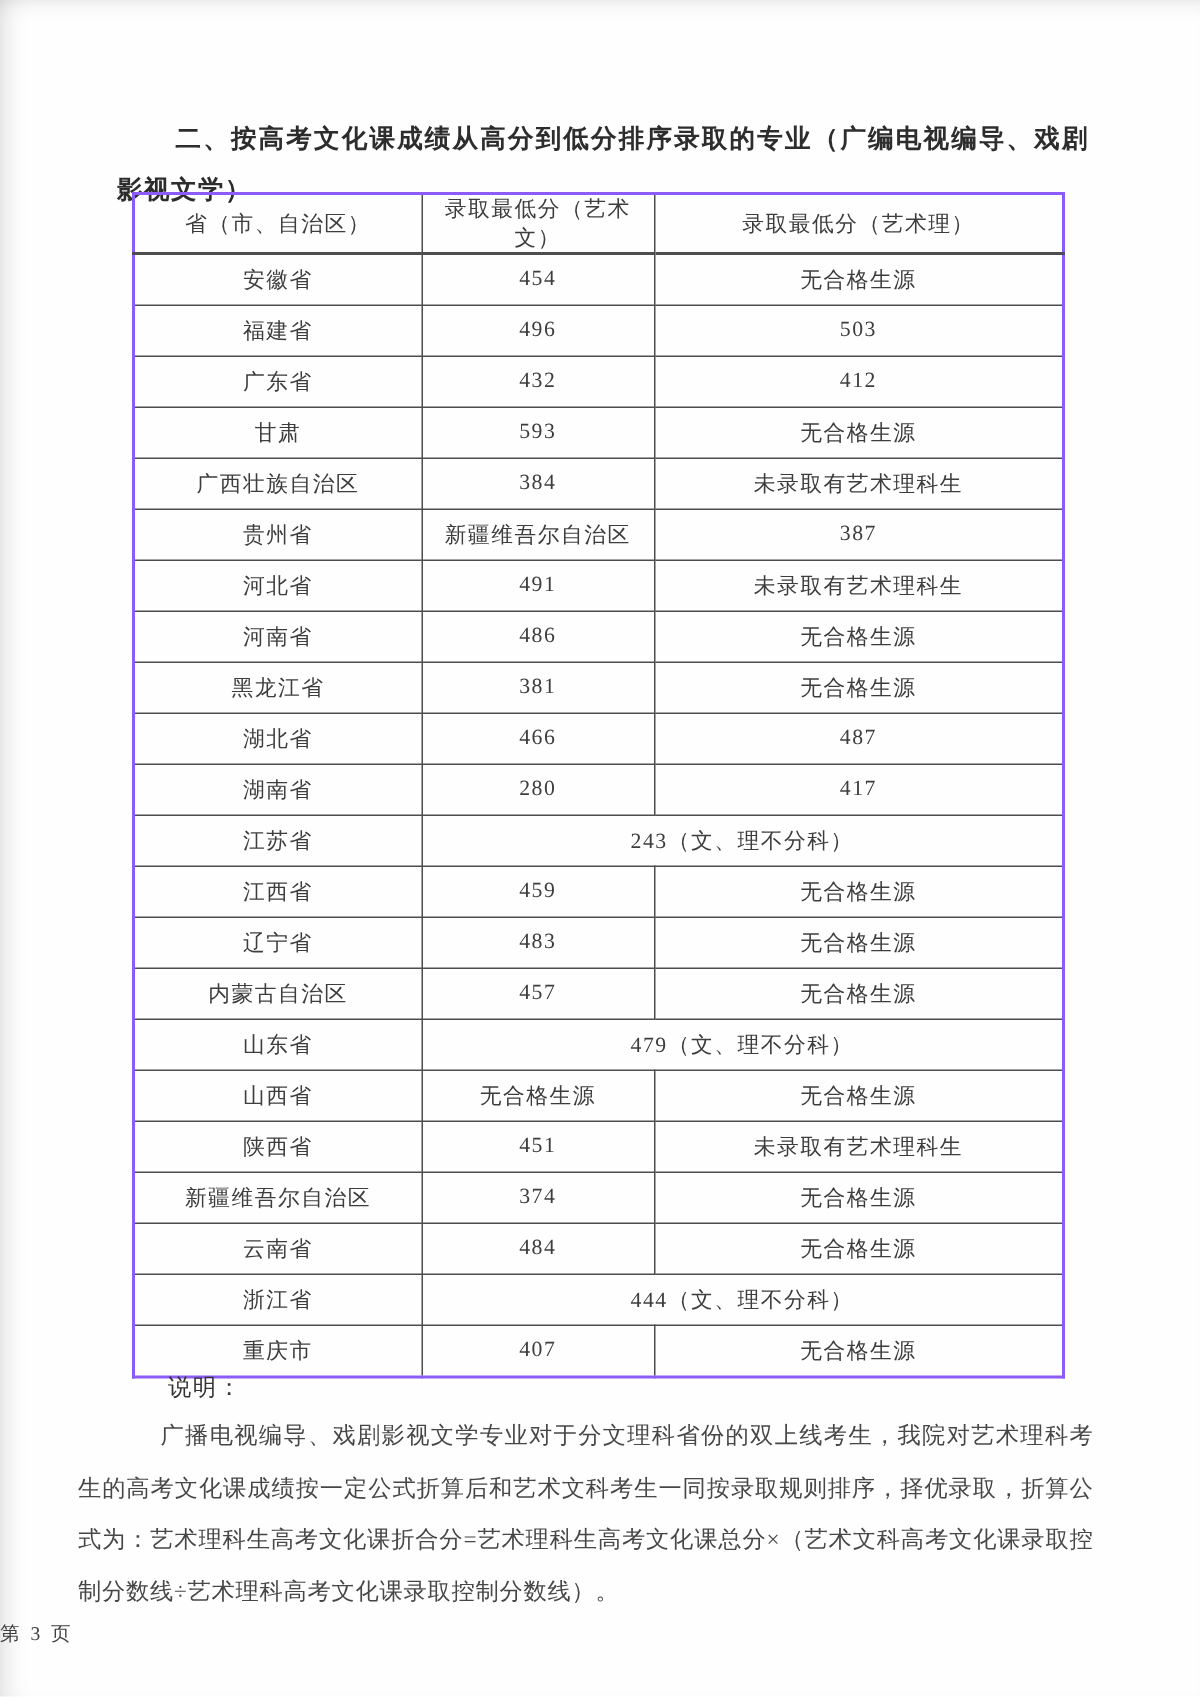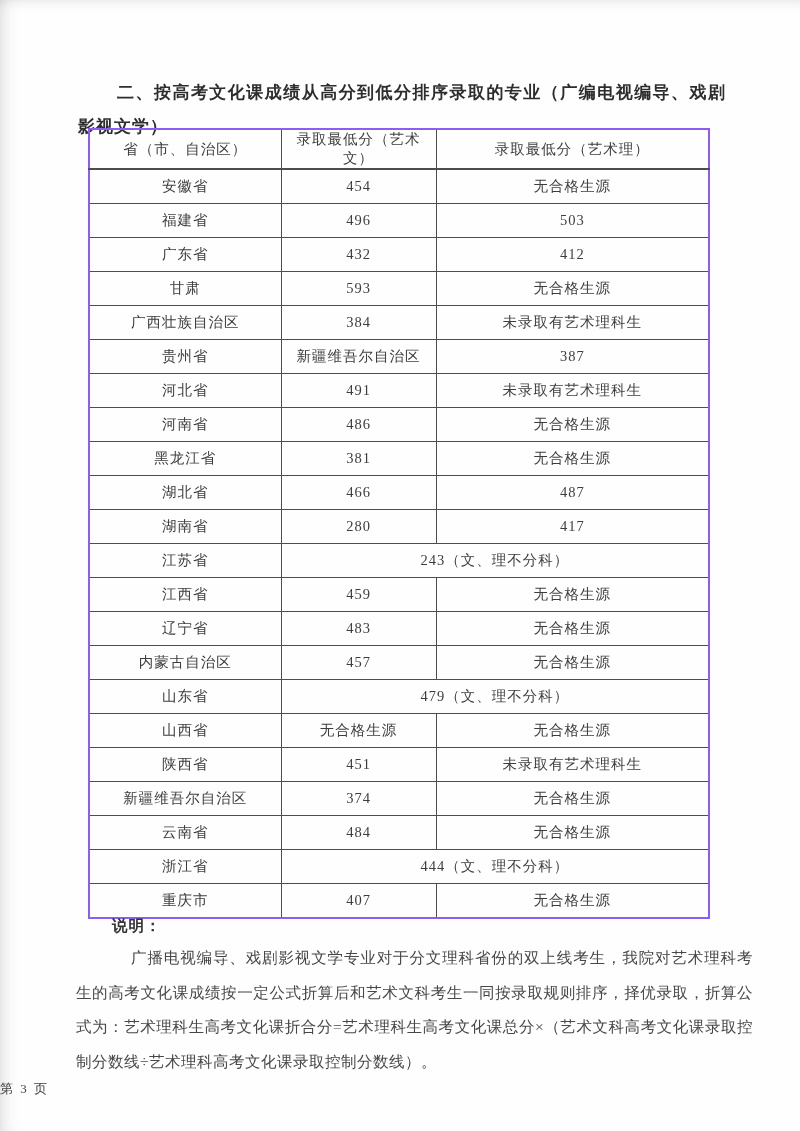--- a/index.html
+++ b/index.html
@@ -55,30 +55,30 @@
     letter-spacing: 1px;
   }
   table.score-table thead th {
     border-bottom: 2px solid #4d4d4d;
   }
   .notes-label {
     position: absolute;
     left: 112px;
     top: 914px;
     font-family: "Liberation Sans", "DejaVu Sans", sans-serif;
-    font-weight: 700;
+    font-weight: 400;
     font-size: 15.5px;
     line-height: 24px;
     color: #333333;
     letter-spacing: 1px;
     text-align: center;
   }
   .notes-paragraph {
     position: absolute;
-    left: 76px;
+    left: 52px;
     top: 941px;
     width: 677px;
     font-size: 15.5px;
     line-height: 34.5px;
     color: #474747;
     text-align: justify;
     text-indent: 55px;
     letter-spacing: 0.5px;
   }
   .page-footer {

